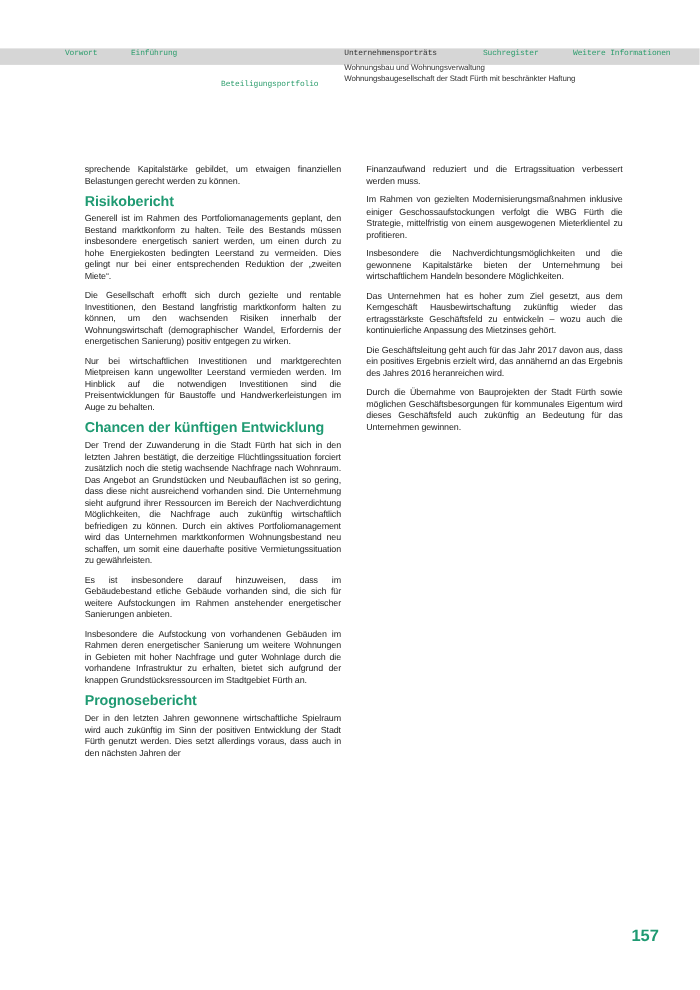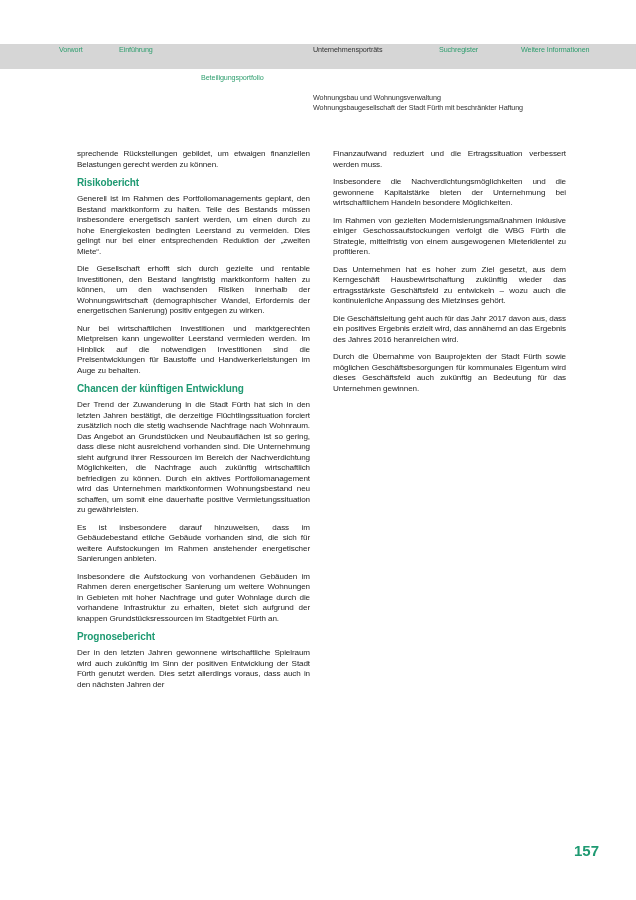--- a/index.html
+++ b/index.html
@@ -1,42 +1,42 @@
 <!DOCTYPE html>
 <html><head>
   <meta charset="utf-8">
   <style>
     html, body { margin: 0; padding: 0; }
     body {
       width: 636px; height: 900px; background: #ffffff; position: relative; overflow: hidden;
       font-family: "Liberation Sans", sans-serif; color: #222;
     }
     .navbar {
-      position: absolute; left: 0; top: 44px; width: 636px; height: 25px;
+      position: absolute; left: 0; top: 44px; width: 636px; height: 15px;
       background: #d6d6d6;
+      font-family: Liberation Mono, monospace;
     }
     .nav-item {
       position: absolute; top: 0; height: 11px; line-height: 11px;
       font-size: 7.2px; color: #2e9e6e; white-space: nowrap; letter-spacing: -0.1px;
     }
     .nav-item.active { color: #333; }
     .subheader {
       position: absolute; left: 313px; top: 57px; font-size: 7.2px; color: #333; line-height: 10px;
       letter-spacing: -0.1px;
-      margin-top: 36px;
     }
     .col {
       position: absolute; top: 149px; width: 233px; font-size: 8.1px; line-height: 10.5px;
       text-align: justify; color: #1e1e1e; letter-spacing: -0.1px;
     }
     .col-left { left: 77px; }
     .col-right { left: 333px; }
     .col p { margin: 0 0 7px 0; hyphens: manual; }
     .col h3 {
-      margin: 0 0 6px 0; font-size: 10px; font-weight: bold; color: #1f9a72; line-height: 11px;
+      margin: 0 0 6px 0; font-size: 13px; font-weight: bold; color: #1f9a72; line-height: 11px;
     }
     .page-number {
       position: absolute; left: 574px; top: 842px; font-size: 15px; font-weight: bold; color: #1f9a72;
     }
   </style>
 </head>
 <body>
 
 <nav class="navbar">
   <span class="nav-item" style="left:59px;">Vorwort</span>
@@ -46,35 +46,35 @@
   <span class="nav-item" style="left:439px;">Suchregister</span>
   <span class="nav-item" style="left:521px;">Weitere Informationen</span>
 </nav>
 
 <div class="subheader">
   <div>Wohnungsbau und Wohnungsverwaltung</div>
   <div>Wohnungsbaugesellschaft der Stadt Fürth mit beschränkter Haftung</div>
 </div>
 
 <div class="col col-left">
-  <p>sprechende Rückstellungen gebildet, um etwaigen finanziellen Belastungen gerecht werden zu können.</p>
+  <p>sprechende Kapitalstärke gebildet, um etwaigen finanziellen Belastungen gerecht werden zu können.</p>
   <h3>Risikobericht</h3>
   <p>Generell ist im Rahmen des Portfoliomanagements geplant, den Bestand marktkonform zu halten. Teile des Bestands müssen insbesondere energetisch saniert werden, um einen durch zu hohe Energiekosten bedingten Leerstand zu vermeiden. Dies gelingt nur bei einer entsprechenden Reduktion der „zweiten Miete“.</p>
   <p>Die Gesellschaft erhofft sich durch gezielte und rentable Investitionen, den Bestand langfristig marktkonform halten zu können, um den wachsenden Risiken innerhalb der Wohnungswirtschaft (demographischer Wandel, Erfordernis der energetischen Sanierung) positiv entgegen zu wirken.</p>
   <p>Nur bei wirtschaftlichen Investitionen und marktgerechten Mietpreisen kann ungewollter Leerstand vermieden werden. Im Hinblick auf die notwendigen Investitionen sind die Preisentwicklungen für Baustoffe und Handwerkerleistungen im Auge zu behalten.</p>
   <h3>Chancen der künftigen Entwicklung</h3>
   <p>Der Trend der Zuwanderung in die Stadt Fürth hat sich in den letzten Jahren bestätigt, die derzeitige Flüchtlingssituation forciert zusätzlich noch die stetig wachsende Nachfrage nach Wohnraum. Das Angebot an Grundstücken und Neubauflächen ist so gering, dass diese nicht ausreichend vorhanden sind. Die Unternehmung sieht aufgrund ihrer Ressourcen im Bereich der Nachverdichtung Möglichkeiten, die Nachfrage auch zukünftig wirtschaftlich befriedigen zu können. Durch ein aktives Portfoliomanagement wird das Unternehmen marktkonformen Wohnungsbestand neu schaffen, um somit eine dauerhafte positive Vermietungssituation zu gewährleisten.</p>
   <p>Es ist insbesondere darauf hinzuweisen, dass im Gebäudebestand etliche Gebäude vorhanden sind, die sich für weitere Aufstockungen im Rahmen anstehender energetischer Sanierungen anbieten.</p>
   <p>Insbesondere die Aufstockung von vorhandenen Gebäuden im Rahmen deren energetischer Sanierung um weitere Wohnungen in Gebieten mit hoher Nachfrage und guter Wohnlage durch die vorhandene Infrastruktur zu erhalten, bietet sich aufgrund der knappen Grundstücksressourcen im Stadtgebiet Fürth an.</p>
   <h3>Prognosebericht</h3>
   <p>Der in den letzten Jahren gewonnene wirtschaftliche Spielraum wird auch zukünftig im Sinn der positiven Entwicklung der Stadt Fürth genutzt werden. Dies setzt allerdings voraus, dass auch in den nächsten Jahren der</p>
 </div>
 
 <div class="col col-right">
   <p>Finanzaufwand reduziert und die Ertragssituation verbessert werden muss.</p>
+  <p>Im Rahmen von gezielten Modernisierungsmaßnahmen inklusive einiger Geschossaufstockungen verfolgt die WBG Fürth die Strategie, mittelfristig von einem ausgewogenen Mieterklientel zu profitieren.</p>
   <p>Insbesondere die Nachverdichtungsmöglichkeiten und die gewonnene Kapitalstärke bieten der Unternehmung bei wirtschaftlichem Handeln besondere Möglichkeiten.</p>
-  <p>Im Rahmen von gezielten Modernisierungsmaßnahmen inklusive einiger Geschossaufstockungen verfolgt die WBG Fürth die Strategie, mittelfristig von einem ausgewogenen Mieterklientel zu profitieren.</p>
   <p>Das Unternehmen hat es hoher zum Ziel gesetzt, aus dem Kerngeschäft Hausbewirtschaftung zukünftig wieder das ertragsstärkste Geschäftsfeld zu entwickeln – wozu auch die kontinuierliche Anpassung des Mietzinses gehört.</p>
   <p>Die Geschäftsleitung geht auch für das Jahr 2017 davon aus, dass ein positives Ergebnis erzielt wird, das annähernd an das Ergebnis des Jahres 2016 heranreichen wird.</p>
   <p>Durch die Übernahme von Bauprojekten der Stadt Fürth sowie möglichen Geschäftsbesorgungen für kommunales Eigentum wird dieses Geschäftsfeld auch zukünftig an Bedeutung für das Unternehmen gewinnen.</p>
 </div>
 
 <div class="page-number">157</div>
 
 </body></html>

